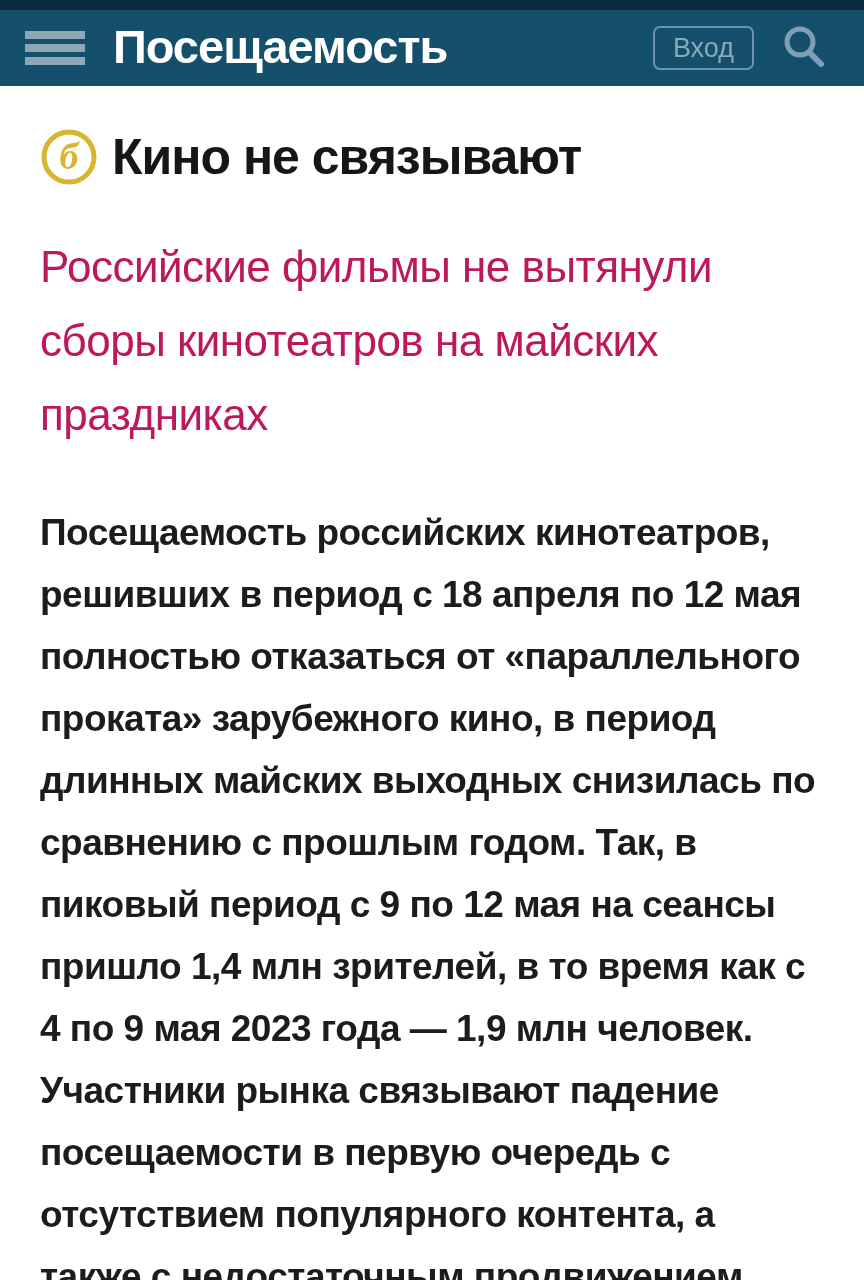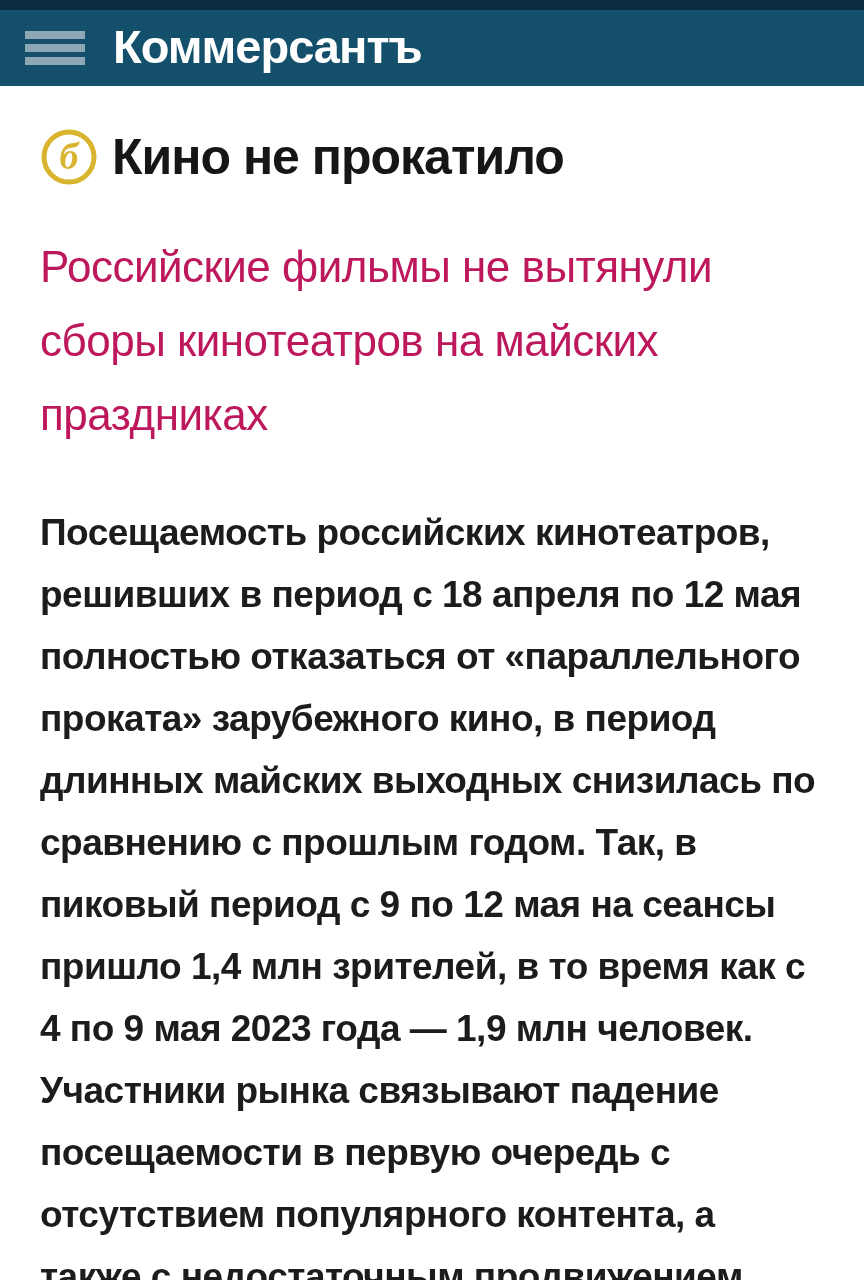--- a/index.html
+++ b/index.html
@@ -116,29 +116,36 @@
 
 <div class="top-strip"></div>
 
 <header class="header">
   <div class="burger">
     <span></span>
     <span></span>
     <span></span>
   </div>
 
-  <div class="logo">Коммерсантъ</div>
+  <div class="logo">Посещаемость</div>
 
+  <div class="header-right">
+    <button class="login-btn">Вход</button>
+    <svg class="search-icon" width="52" height="52" viewBox="0 0 52 52">
+      <circle cx="22" cy="20" r="13" fill="none" stroke="#7fa0b4" stroke-width="5"></circle>
+      <line x1="32" y1="31" x2="43" y2="42" stroke="#7fa0b4" stroke-width="6" stroke-linecap="round"></line>
+    </svg>
+  </div>
 </header>
 
 <main class="content">
   <div class="title-row">
     <svg class="brand-mark" width="58" height="58" viewBox="0 0 58 58">
       <circle cx="29" cy="29" r="25" fill="none" stroke="#d9b42e" stroke-width="5"></circle>
       <text x="29" y="41" text-anchor="middle" font-family="Liberation Serif, DejaVu Serif, serif" font-style="italic" font-weight="bold" font-size="38" fill="#d9b42e">б</text>
     </svg>
-    <h1 class="article-title">Кино не прокатило</h1>
+    <h1 class="article-title">Кино не связывают</h1>
   </div>
 
   <h2 class="article-subtitle">Российские фильмы не вытянули сборы кинотеатров на майских праздниках</h2>
 
   <p class="article-body">Посещаемость российских кинотеатров, решивших в период с 18 апреля по 12 мая полностью отказаться от «параллельного проката» зарубежного кино, в период длинных майских выходных снизилась по сравнению с прошлым годом. Так, в пиковый период с 9 по 12 мая на сеансы пришло 1,4 млн зрителей, в то время как с 4 по 9 мая 2023 года — 1,9 млн человек. Участники рынка связывают падение посещаемости в первую очередь с отсутствием популярного контента, а также с недостаточным продвижением российских релизов.</p>
 </main>
 
 </body></html>

